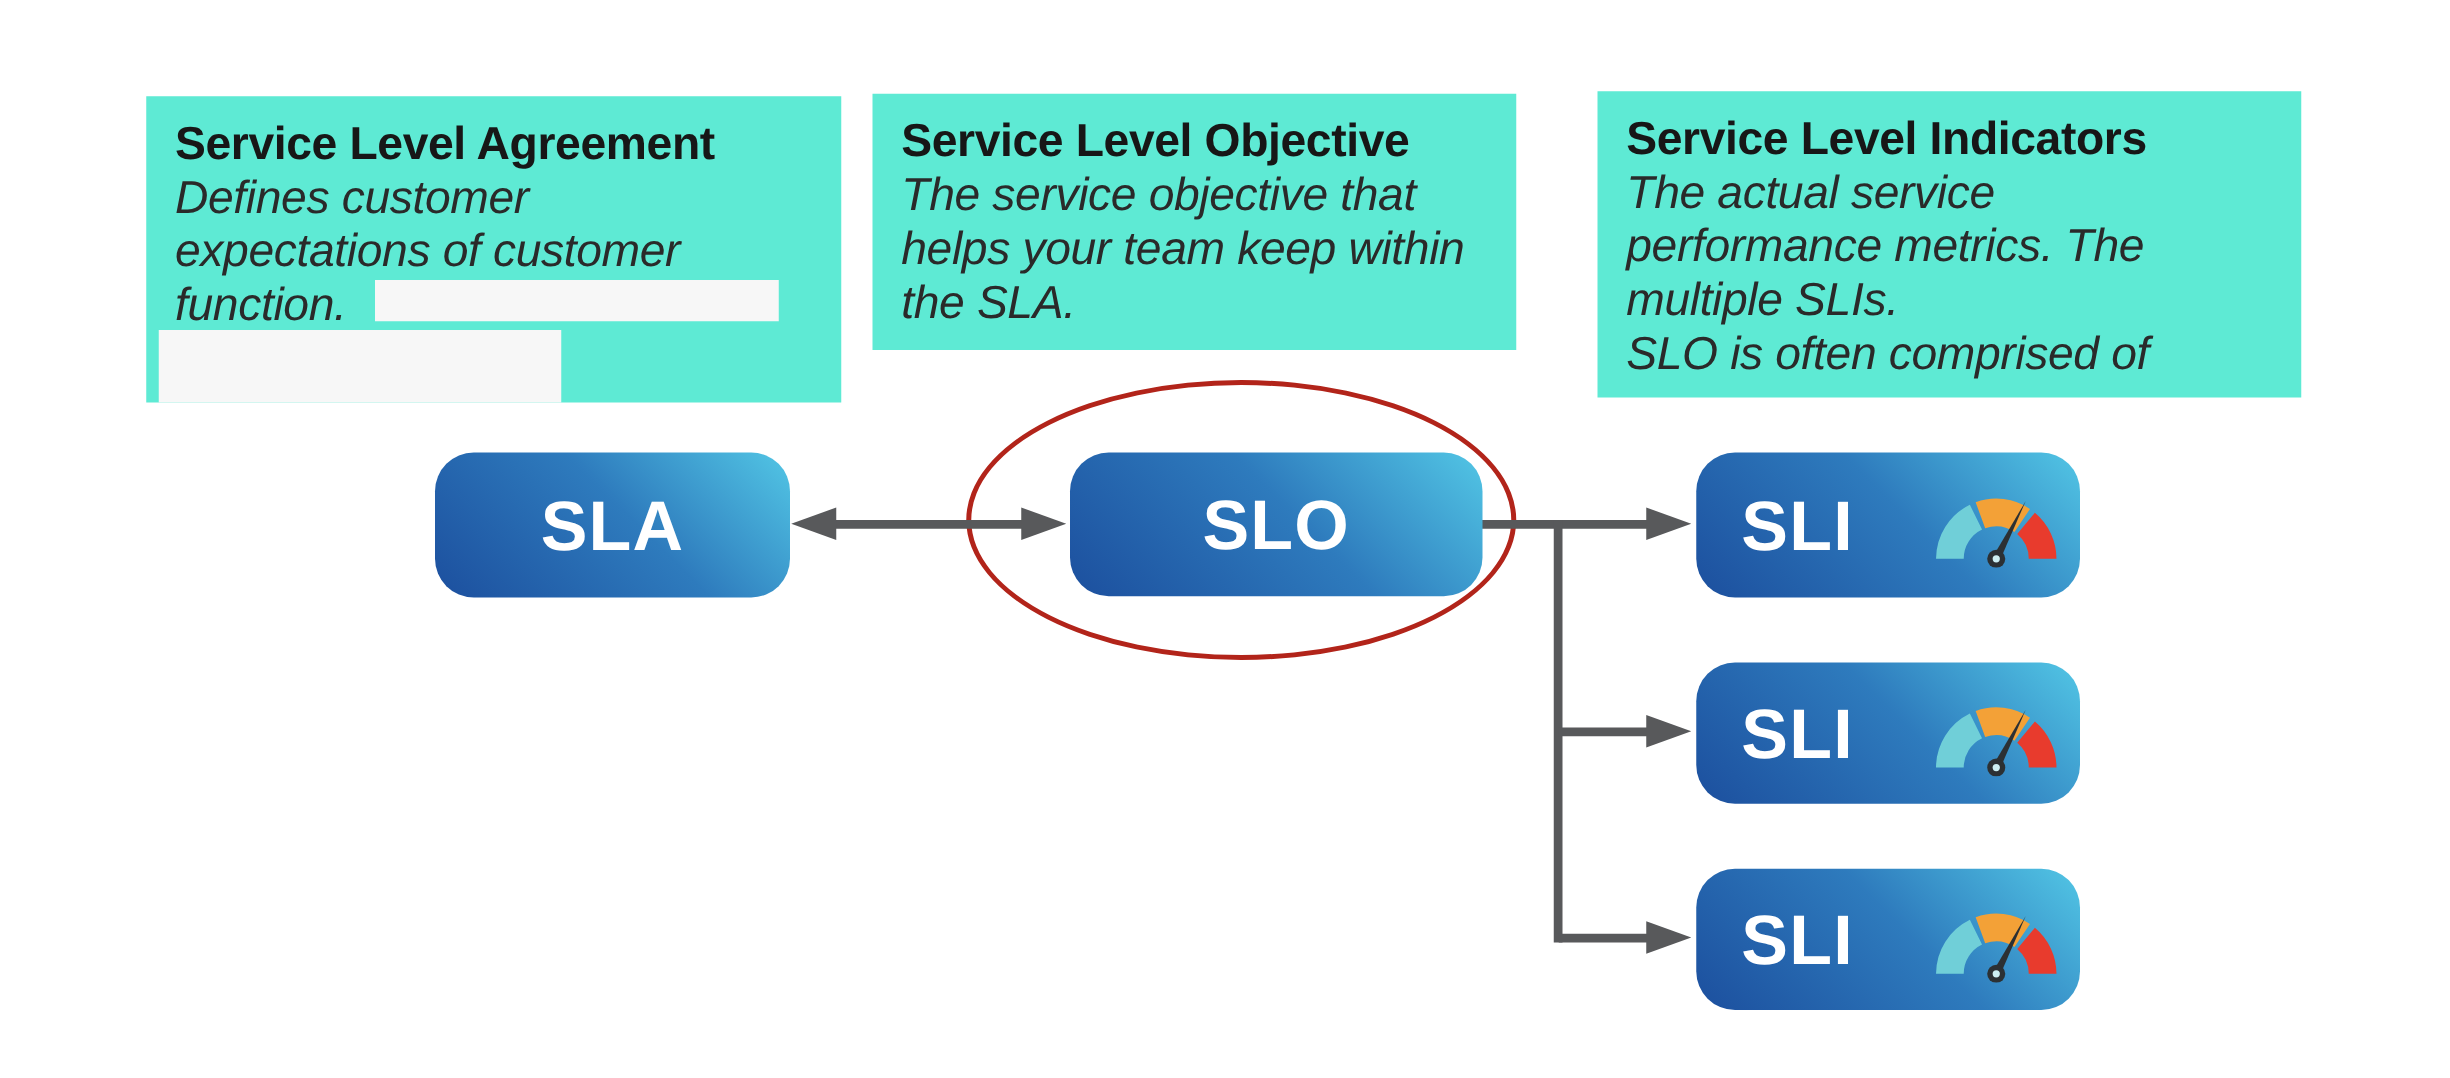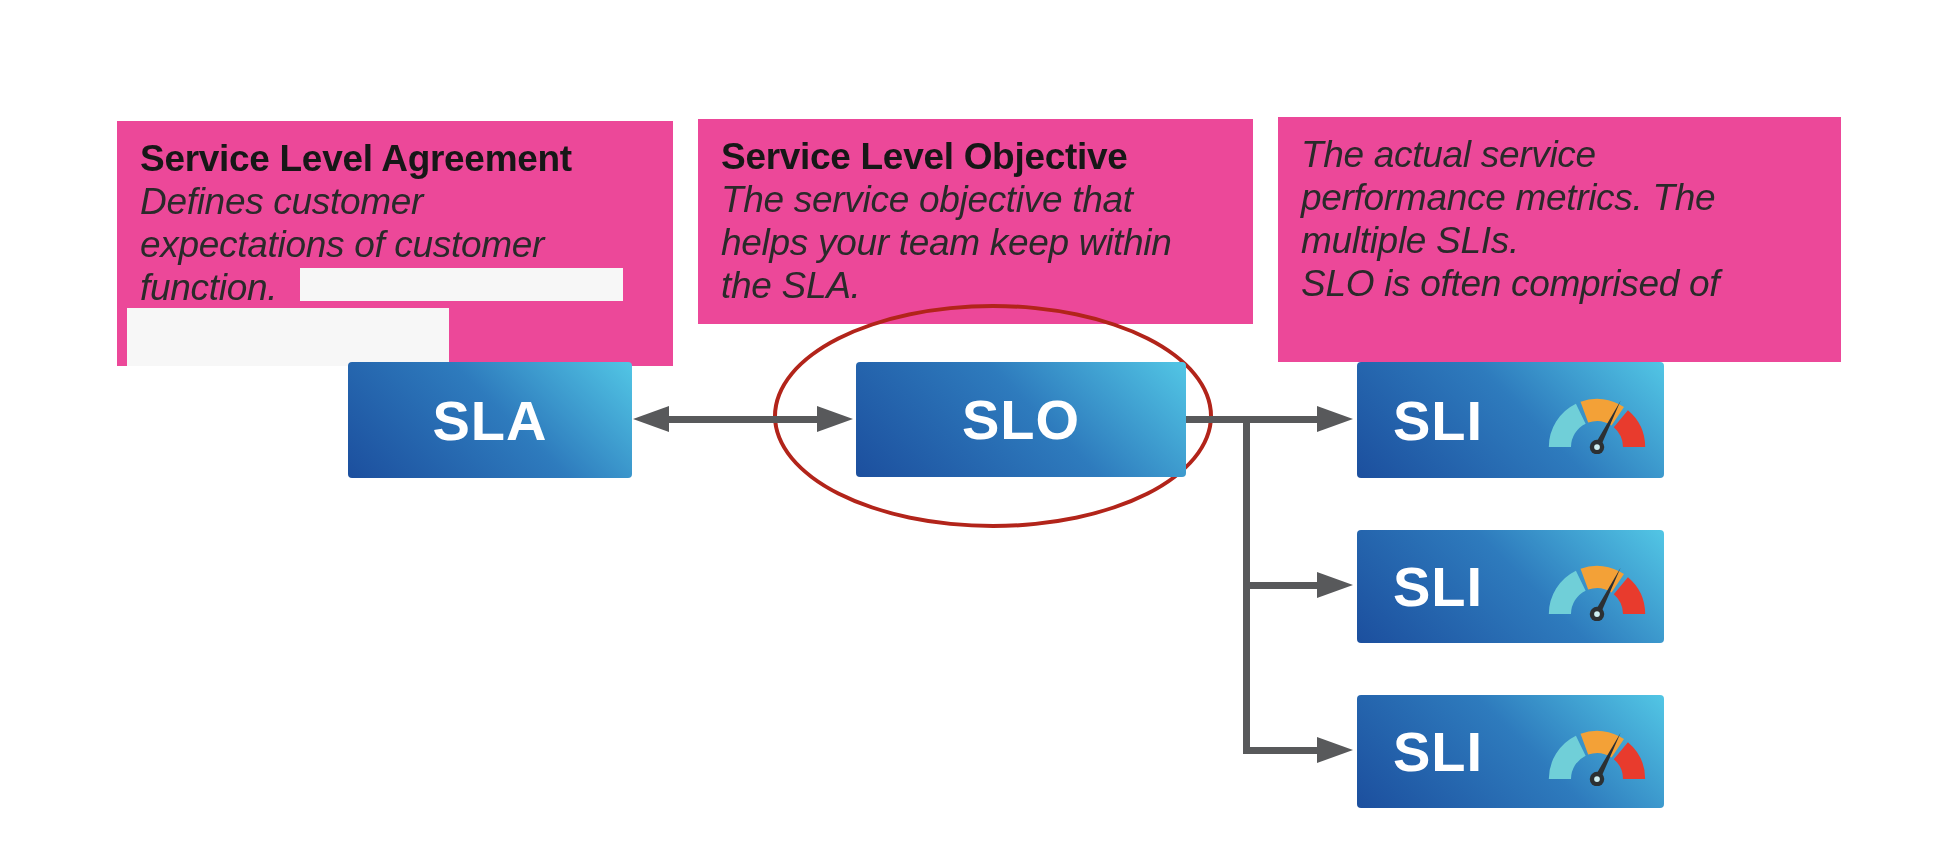--- a/index.html
+++ b/index.html
@@ -2,35 +2,35 @@
 <html><head>
 <meta charset="utf-8">
 <style>
   html,body{margin:0;padding:0;background:#ffffff;}
   #canvas{
     position:relative;width:1960px;height:862px;background:#ffffff;overflow:hidden;
     font-family:"Liberation Sans",sans-serif;
   }
   
   .desc-box{
-    position:absolute;background:#ec4899;
+    position:absolute;background:#5eead4;
     padding:16px 24px 0 23px;box-sizing:border-box;
-    color:#2a2a2a;font-size:37px;line-height:43px;letter-spacing:-0.3px;margin-top:44px;
+    color:#2a2a2a;font-size:37px;line-height:43px;letter-spacing:-0.3px;
   }
   .desc-box .title{font-weight:700;color:#171717;}
   .desc-box .line{font-weight:400;font-style:italic;}
   #desc-sla{left:117px;top:77px;width:556px;height:245px;}
-  #desc-slo{left:698px;top:75px;width:555px;height:205px;}
+  #desc-slo{left:698px;top:75px;width:515px;height:205px;}
   #desc-sli{left:1278px;top:73px;width:563px;height:245px;}
   .redacted{position:absolute;background:#f7f7f7;}
   #redact-1{left:183px;top:147px;width:323px;height:33px;}
   #redact-2{left:10px;top:187px;width:322px;height:58px;}
   
   .node{
-    position:absolute;border-radius:4px;
+    position:absolute;border-radius:31px;
     background:linear-gradient(45deg,#1c4f9e 0%,#2e7bbd 55%,#52c6e5 100%);
     display:flex;align-items:center;justify-content:center;
     color:#ffffff;font-weight:700;font-size:56px;letter-spacing:1px;
   }
   #node-sla{left:348px;top:362px;width:284px;height:116px;}
   #node-slo{left:856px;top:362px;width:330px;height:115px;}
   .sli-node{left:1357px;width:307px;justify-content:space-between;padding:0 14px 0 36px;box-sizing:border-box;}
   #node-sli-1{top:362px;height:116px;}
   #node-sli-2{top:530px;height:113px;}
   #node-sli-3{top:695px;height:113px;}
@@ -73,20 +73,21 @@
   </div>
 
   <div class="desc-box" id="desc-slo">
     <div class="title">Service Level Objective</div>
     <div class="line">The service objective that</div>
     <div class="line">helps your team keep within</div>
     <div class="line">the SLA.</div>
   </div>
 
   <div class="desc-box" id="desc-sli">
+    <div class="title">Service Level Indicators</div>
     <div class="line">The actual service</div>
     <div class="line">performance metrics. The</div>
     <div class="line">multiple SLIs.</div>
     <div class="line">SLO is often comprised of</div>
   </div>
 
   <div id="highlight-ellipse"></div>
 
   <div class="shaft" id="edge1-shaft"></div>
   <div class="head head-left" id="edge1-head-l"></div>

